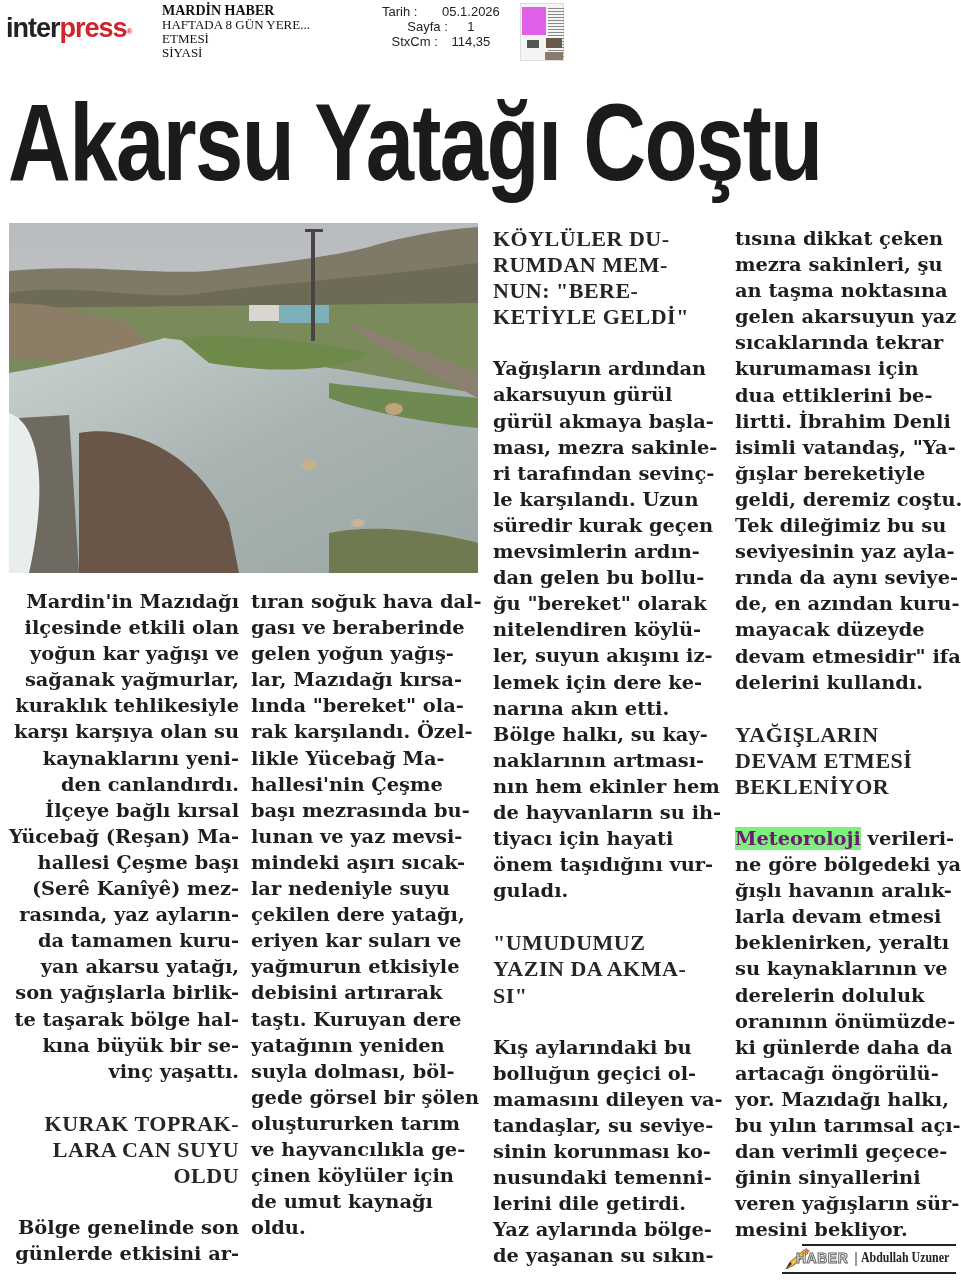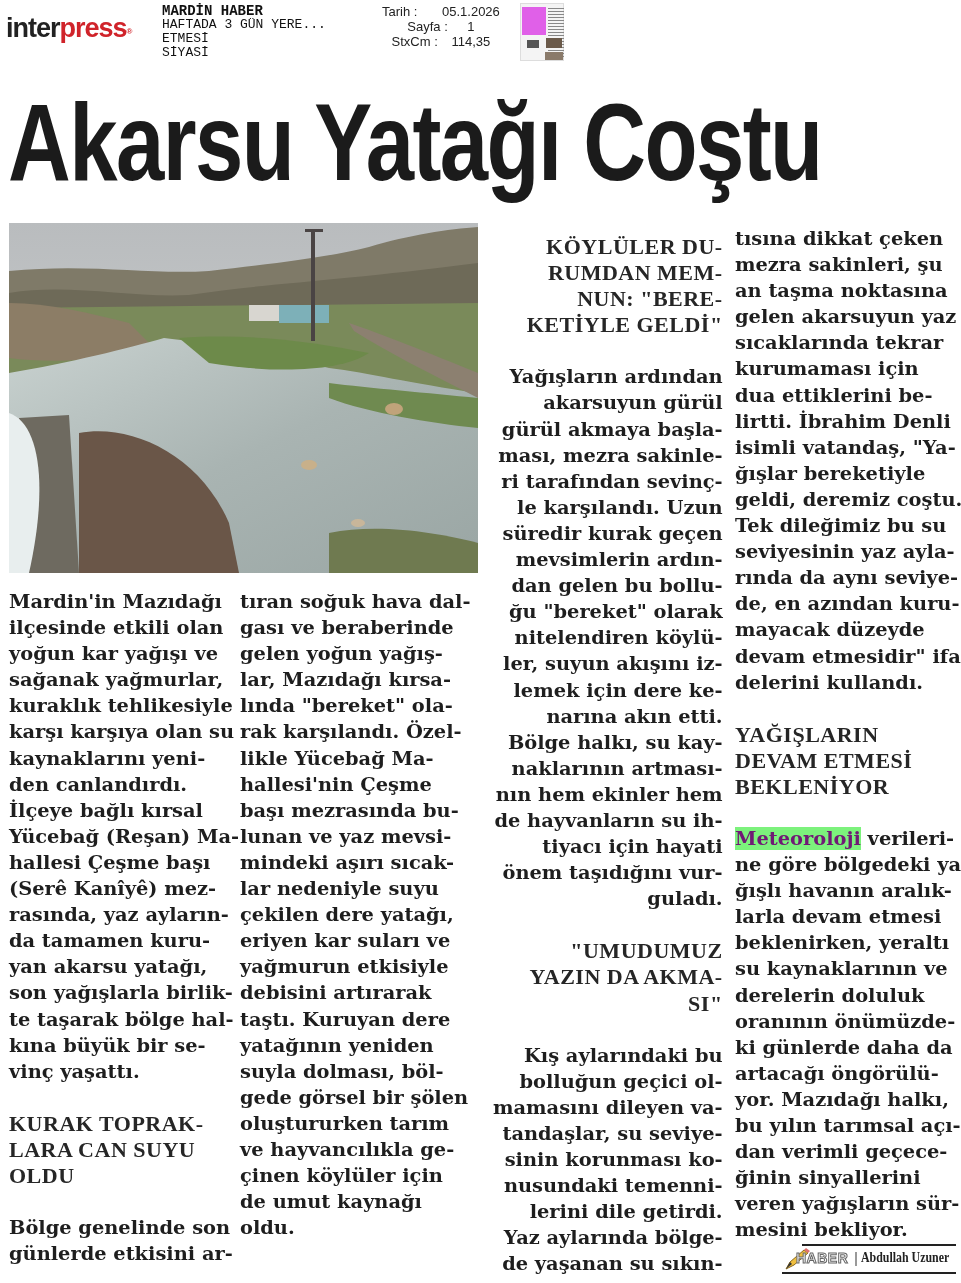--- a/index.html
+++ b/index.html
@@ -4,44 +4,44 @@
 <style>
   * { box-sizing: border-box; margin: 0; padding: 0; }
   html, body { width: 961px; height: 1283px; background: #ffffff; overflow: hidden; }
   body { position: relative; font-family: "DejaVu Serif", serif; color: #1c1c1c; }
 
   
   .logo { position: absolute; left: 6px; top: 4px; font-family: Liberation Sans, sans-serif; font-weight: bold; font-size: 27px; letter-spacing: -1px; line-height: 48px; }
   .logo .inter { color: #222222; }
   .logo .press { color: #d0232a; }
   .logo .reg { font-size: 8px; color: #d0232a; vertical-align: top; position: relative; top: 4px; }
-  .pub { position: absolute; left: 162px; top: 4px; font-family: Liberation Mono, monospace; font-size: 13px; line-height: 14px; color: #111; }
+  .pub { position: absolute; left: 162px; top: 4px; font-family: Liberation Serif, serif; font-size: 13px; line-height: 14px; color: #111; }
   .pub .pname { font-weight: bold; font-size: 14px; }
   .meta { position: absolute; left: 382px; top: 4px; font-family: "Liberation Sans", sans-serif; font-size: 13px; line-height: 15px; color: #222; }
   .meta .row { display: flex; justify-content: center; }
   .meta .k { width: 60px; }
   .thumb { position: absolute; left: 520px; top: 3px; width: 44px; height: 58px; background: #f4f4f4; border: 1px solid #ddd; }
   .thumb .pink { position: absolute; left: 1px; top: 3px; width: 24px; height: 28px; background: #e060e8; }
   .thumb .col { position: absolute; top: 4px; width: 8px; height: 50px; background: repeating-linear-gradient(#888 0 1px, transparent 1px 3px); }
   .thumb .ph { position: absolute; background: #555; }
 
   
   .headline { position: absolute; left: 8px; top: 84px; width: 950px; font-family: "Liberation Sans", sans-serif; font-weight: bold; font-size: 110px; line-height: 116px; color: #1b1b1b; letter-spacing: -2px; transform: scaleX(0.79); transform-origin: left top; white-space: nowrap; }
 
   
   .photo { position: absolute; left: 9px; top: 223px; width: 469px; height: 350px; overflow: hidden; }
 
   
   .col-text { position: absolute; font-family: "DejaVu Serif", serif; font-weight: bold; font-size: 19.4px; line-height: 26.1px; color: #1e1e1e; white-space: pre; }
   .col-text p { margin: 0; }
   .col-text .gap { height: 26px; }
   .col-text .sub { font-family: "Liberation Serif", serif; font-weight: bold; font-size: 22px; color: #262626; letter-spacing: 0.5px; }
-  .c1 { left: 9px; top: 589px; }
-  .c2 { left: 240px; top: 589px; }
-  .c3 { left: 493px; top: 234px; text-align: right; }
+  .c1 { left: 9px; top: 589px; text-align: right; }
+  .c2 { left: 251px; top: 589px; }
+  .c3 { left: 493px; top: 226px; }
   .c4 { left: 735px; top: 226px; }
   .hl { background: #7cf27c; color: #701a75; }
 
   
   .byline { position: absolute; left: 782px; top: 1244px; width: 174px; height: 14px; }
   .byline .line-top { position: absolute; left: 20px; top: 0; width: 154px; height: 2px; background: #222; }
   .byline .line-bot { position: absolute; left: 0; top: 28px; width: 174px; height: 2px; background: #222; }
   .byline .pencil { position: absolute; left: 2px; top: 4px; width: 28px; height: 22px; }
   .byline .haber { position: absolute; left: 14px; top: 6px; font-family: "Liberation Sans", sans-serif; font-weight: bold; font-size: 14px; color: #fff; -webkit-text-stroke: 1px #666; letter-spacing: 0.5px; }
   .byline .bar { position: absolute; left: 73px; top: 8px; width: 2px; height: 14px; background: #999; }
@@ -49,21 +49,21 @@
 </style>
 </head>
 <body>
 
 <div class="logo">
   <span class="inter">inter</span><span class="press">press</span><span class="reg">®</span>
 </div>
 
 <div class="pub">
   <div class="pname">MARDİN HABER</div>
-  <div>HAFTADA 3 GÜN YERE...</div>
+  <div>HAFTADA 8 GÜN YERE...</div>
   <div>ETMESİ</div>
   <div>SİYASİ</div>
 </div>
 
 <div class="meta">
   <div class="row">
       <span class="k">Tarih :</span>
       <span>05.1.2026</span>
     </div>
   <div class="row">

